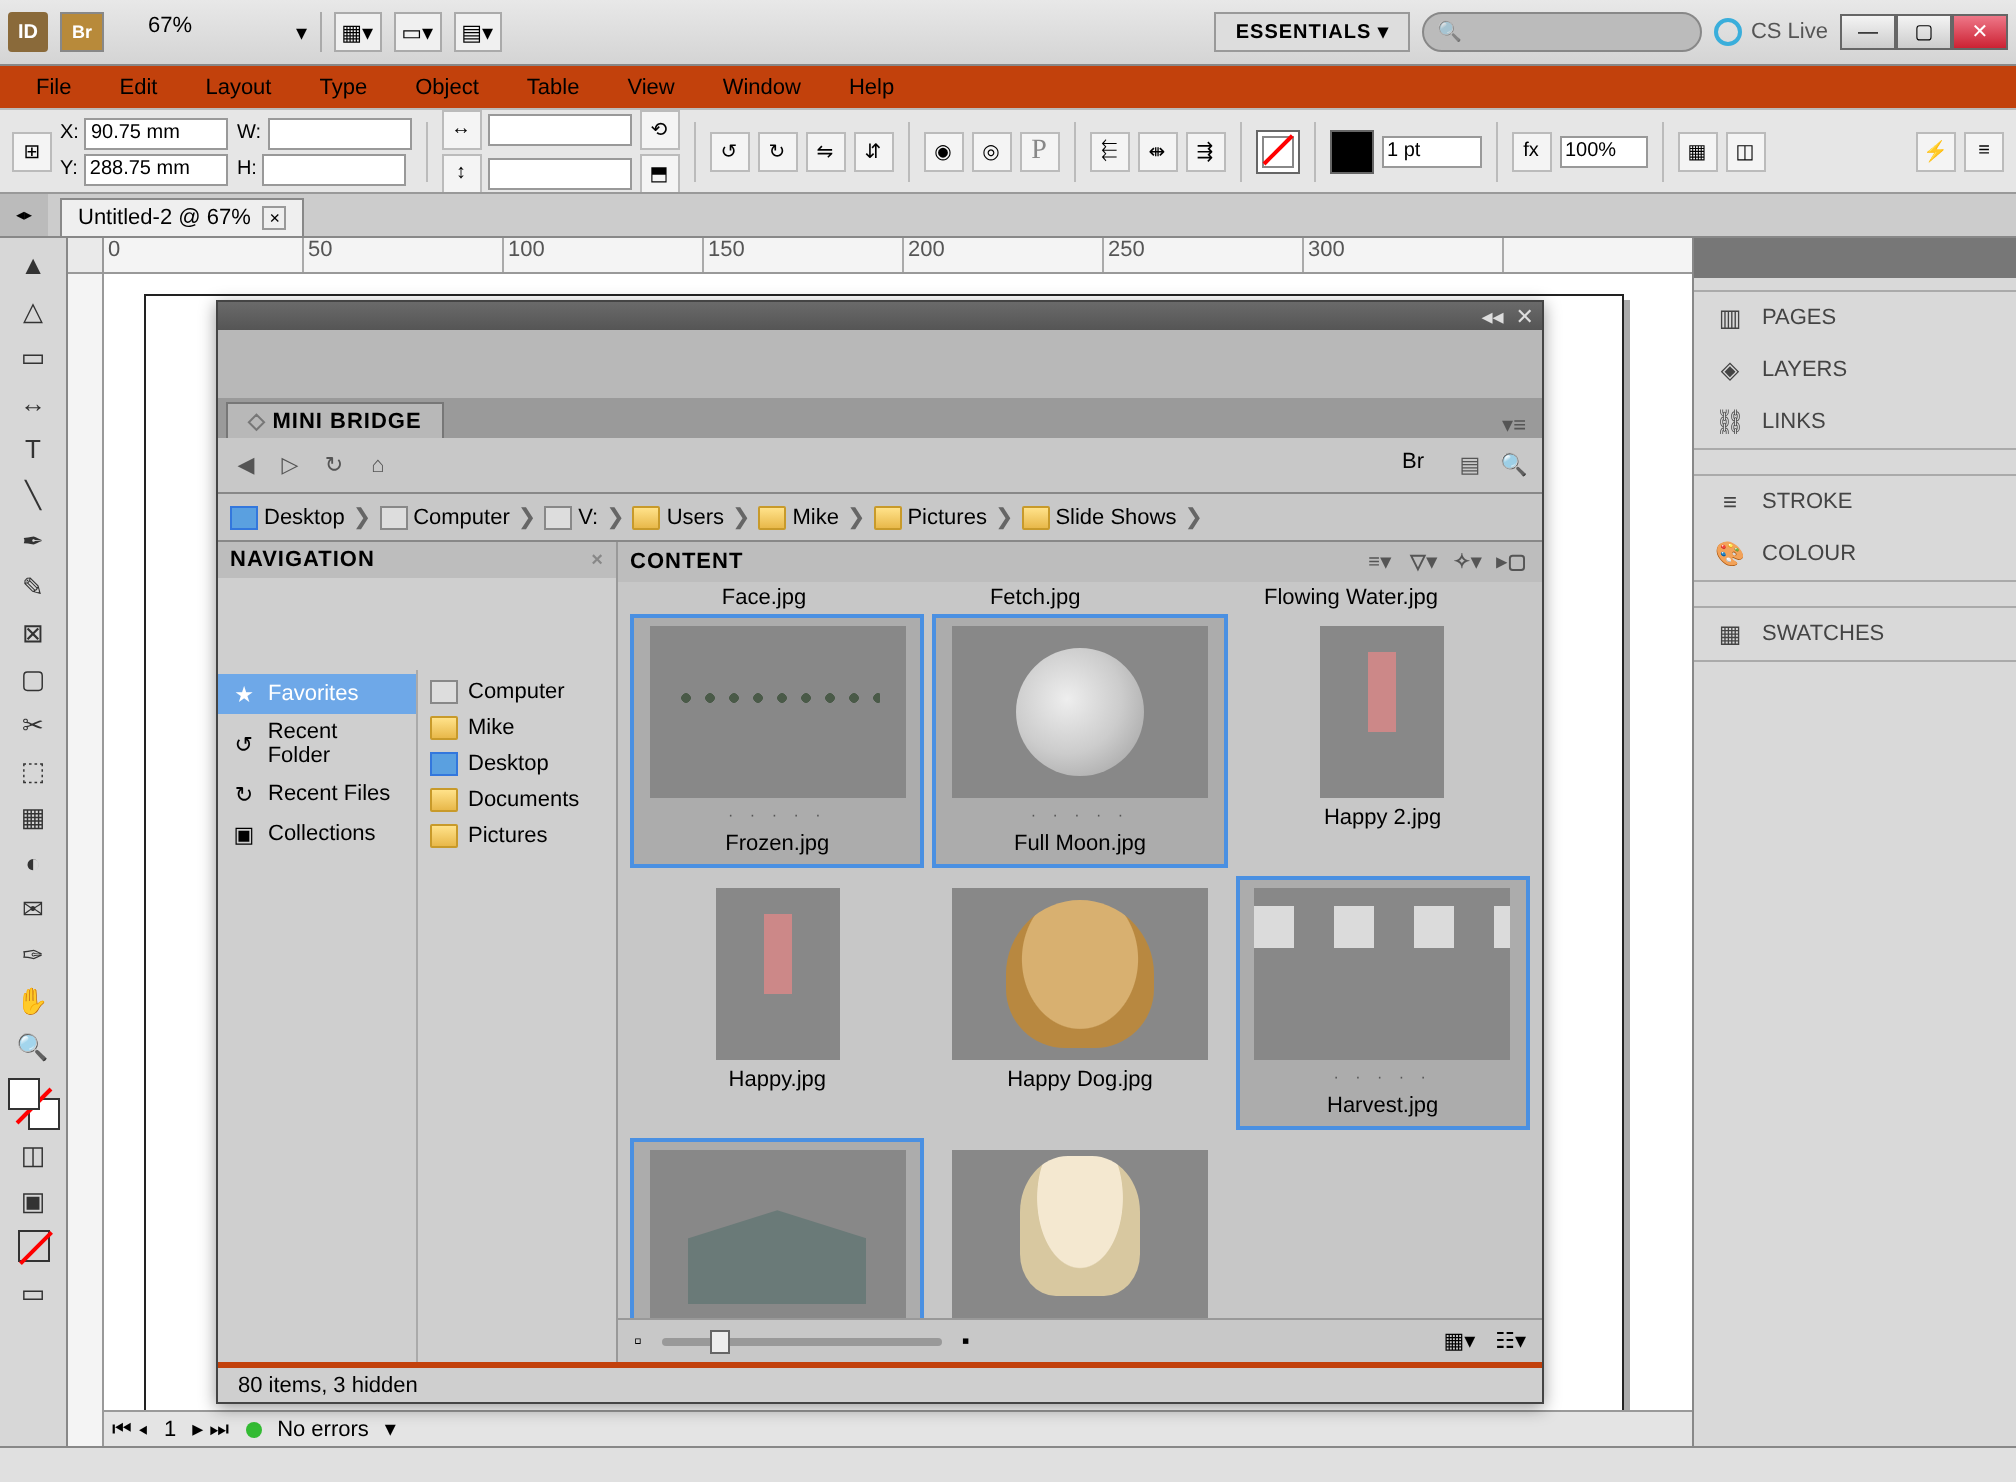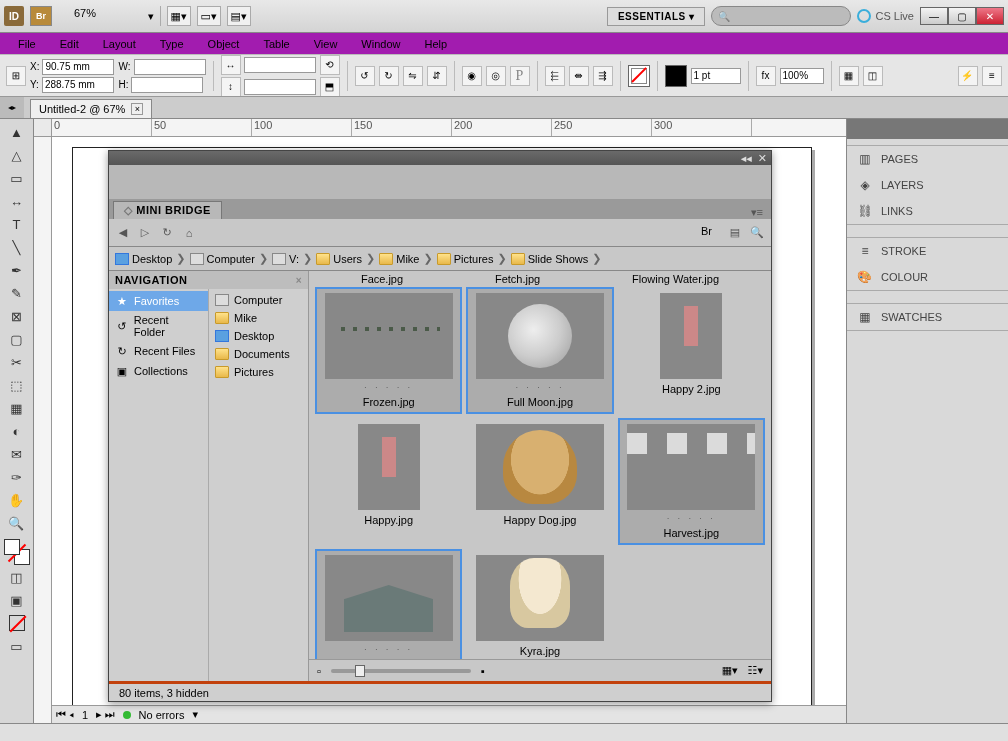--- a/index.html
+++ b/index.html
@@ -15,21 +15,21 @@
 .appbar .workspace { padding: 3px 10px; border: 1px solid #999; background: #ddd; font-weight: bold; letter-spacing: 0.5px; font-size: 10px; margin-left: 28px; }
 .appbar .search { width: 140px; height: 20px; background: #bbb; border: 1px solid #888; border-radius: 10px; display: flex; align-items: center; padding: 0 6px; }
 .appbar .search::before { content: "🔍"; font-size: 10px; opacity: 0.6; }
 .appbar .cslive { display: flex; align-items: center; gap: 4px; color: #555; }
 .appbar .cslive .ring { width: 14px; height: 14px; border: 2px solid #3aaedb; border-radius: 50%; position: relative; }
 .winbtns { display: flex; gap: 0; }
 .winbtns div { width: 28px; height: 18px; border: 1px solid #666; background: linear-gradient(#f4f4f4,#ccc); display: flex; align-items: center; justify-content: center; font-size: 10px; }
 .winbtns .close { background: linear-gradient(#e78,#c23); color: #fff; }
 
 
-.menubar { height: 22px; background: #a21caf; border-bottom: 1px solid #bbb; display: flex; align-items: center; padding: 0 6px; gap: 0; }
+.menubar { height: 22px; background: #c2410c; border-bottom: 1px solid #bbb; display: flex; align-items: center; padding: 0 6px; gap: 0; }
 .menubar span { padding: 3px 12px; cursor: default; }
 
 
 .controlbar { height: 42px; background: #e6e6e6; border-bottom: 1px solid #999; display: flex; align-items: center; padding: 0 6px; gap: 4px; overflow: hidden; }
 .controlbar .lbl { font-size: 10px; }
 .controlbar .inp { width: 72px; height: 16px; border: 1px solid #999; background: #fff; font-size: 10px; padding: 0 2px; }
 .controlbar .ico { width: 20px; height: 20px; border: 1px solid #bbb; background: #f4f4f4; display: inline-flex; align-items: center; justify-content: center; font-size: 10px; }
 .controlbar .swatch { width: 22px; height: 22px; border: 1px solid #666; }
 .controlbar .sep { width: 1px; height: 30px; background: #bbb; margin: 0 3px; }
 .controlbar .col { display: flex; flex-direction: column; gap: 2px; }
@@ -79,21 +79,21 @@
 .mb-toolbar .sp { flex: 1; }
 .mb-breadcrumb { height: 24px; background: #c8c8c8; border-bottom: 1px solid #888; display: flex; align-items: center; padding: 0 6px; gap: 4px; font-size: 11px; }
 .mb-breadcrumb .crumb { display: flex; align-items: center; gap: 3px; }
 .mb-breadcrumb .sepc { color: #666; }
 .fico { width: 14px; height: 12px; display: inline-block; }
 .fico.folder { background: linear-gradient(#ffe28a,#e8b84a); border: 1px solid #c89a2a; border-radius: 1px; }
 .fico.desk { background: #5aa0e0; border: 1px solid #37d; }
 .fico.drive { background: #ddd; border: 1px solid #888; }
 
 .mb-body { flex: 1; display: flex; overflow: hidden; }
-.mb-nav { width: 200px; background: #cfcfcf; border-right: 1px solid #999; display: flex; flex-direction: column; }
+.mb-nav { width: 200px; background: #cfcfcf; border-right: 1px solid #999; display: flex; flex-direction: column; gap: 46px; }
 .mb-nav-head { background: #bdbdbd; padding: 3px 6px; font-weight: bold; font-size: 10px; letter-spacing: 0.5px; display: flex; justify-content: space-between; align-items: center; }
 .mb-nav-head .x { font-size: 10px; color: #888; }
 .mb-nav-cols { flex: 1; display: flex; }
 .mb-nav-col { flex: 1; padding: 2px 0; }
 .mb-nav-col.left { border-right: 1px solid #aaa; }
 .mb-nav-item { display: flex; align-items: center; gap: 5px; padding: 3px 6px; font-size: 11px; }
 .mb-nav-item.sel { background: #6ea8e8; color: #fff; }
 .mb-nav-item .nico { width: 14px; height: 14px; display: flex; align-items: center; justify-content: center; font-size: 11px; }
 
 .mb-content { flex: 1; background: #c7c7c7; display: flex; flex-direction: column; }
@@ -459,20 +459,28 @@
               <span>Documents</span>
             </div>
             <div class="mb-nav-item">
               <span class="fico folder"></span>
               <span>Pictures</span>
             </div>
           </div>
       </div>
     </div>
     <div class="mb-content">
+      <div class="mb-content-head">
+        <span>CONTENT</span>
+        <div class="sp"></div>
+        <div class="hico">≡▾</div>
+        <div class="hico">▽▾</div>
+        <div class="hico">✧▾</div>
+        <div class="hico">▸▢</div>
+      </div>
       <div class="mb-grid-wrap">
         <div class="mb-prev-row" id="prevrow">
             <span>Face.jpg</span>
             <span>Fetch.jpg</span>
             <span>Flowing Water.jpg</span>
           </div>
         <div class="mb-grid" id="mbgrid">
             <div class="thumb sel">
               <div class="img frozen"></div>
               <div class="dots">· · · · ·</div>

